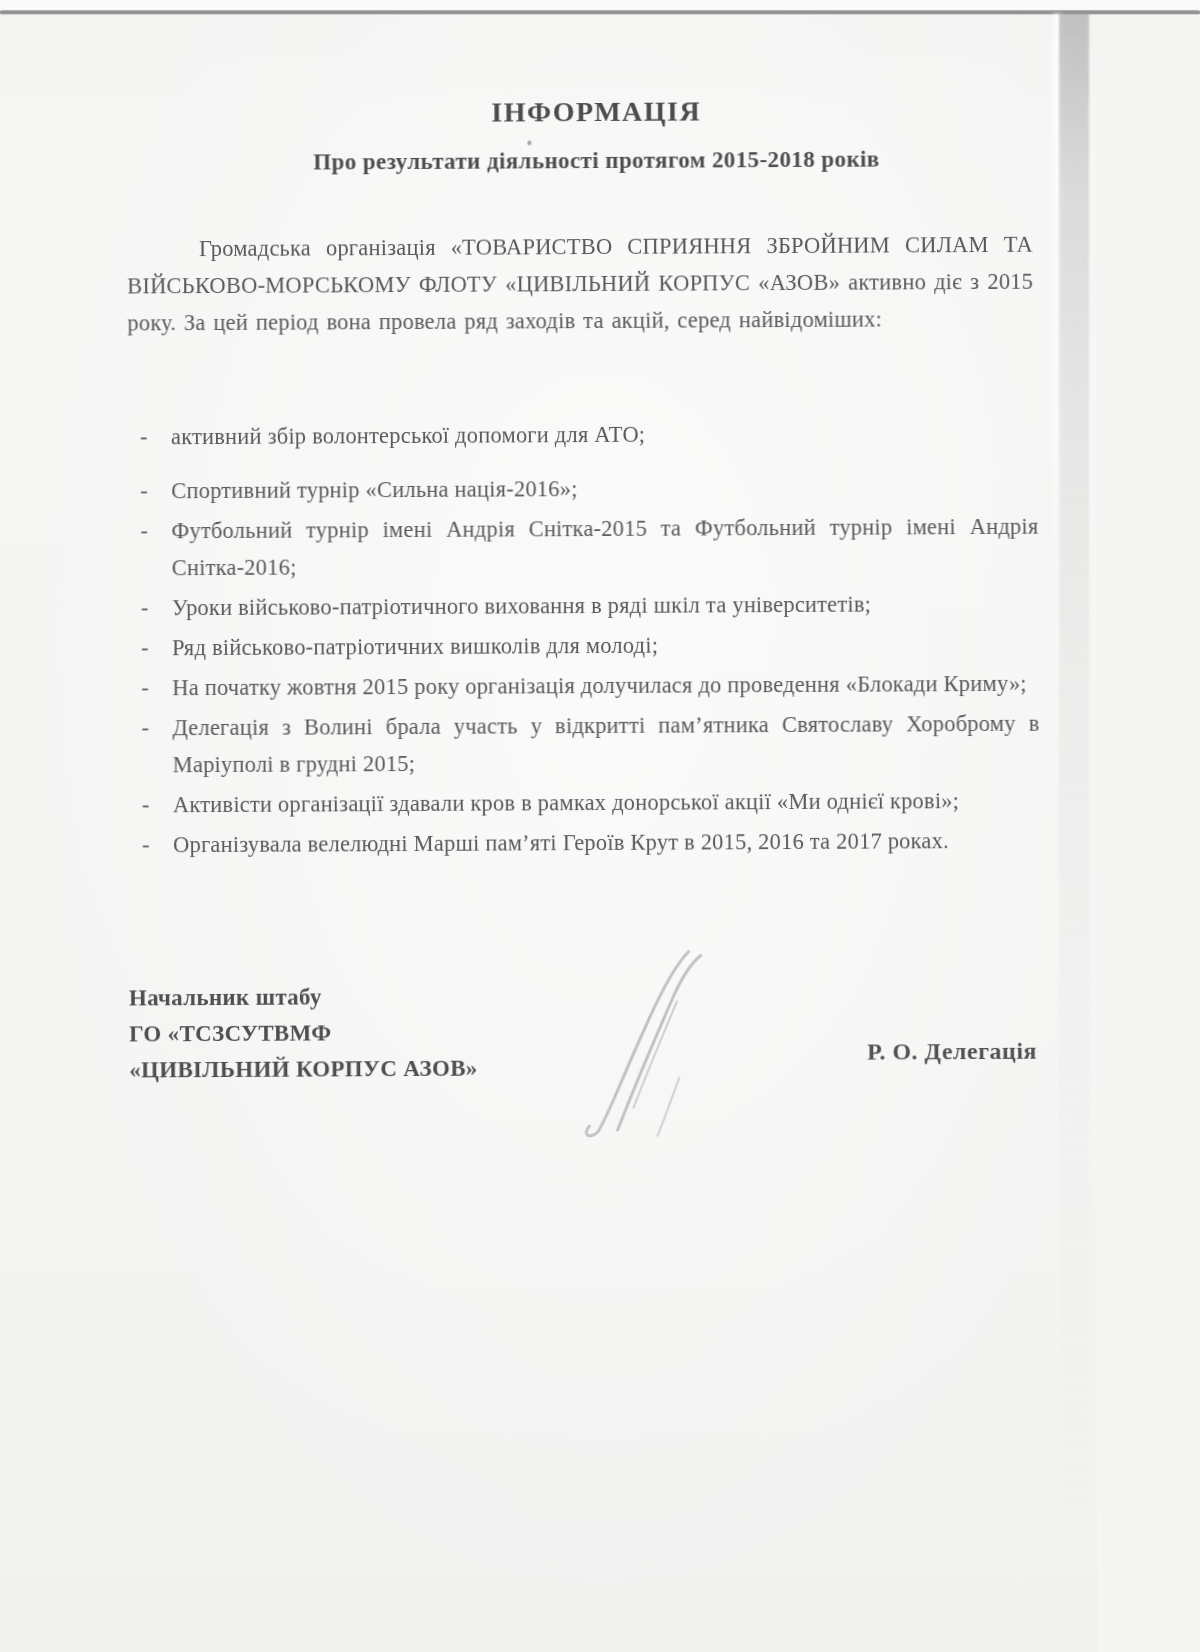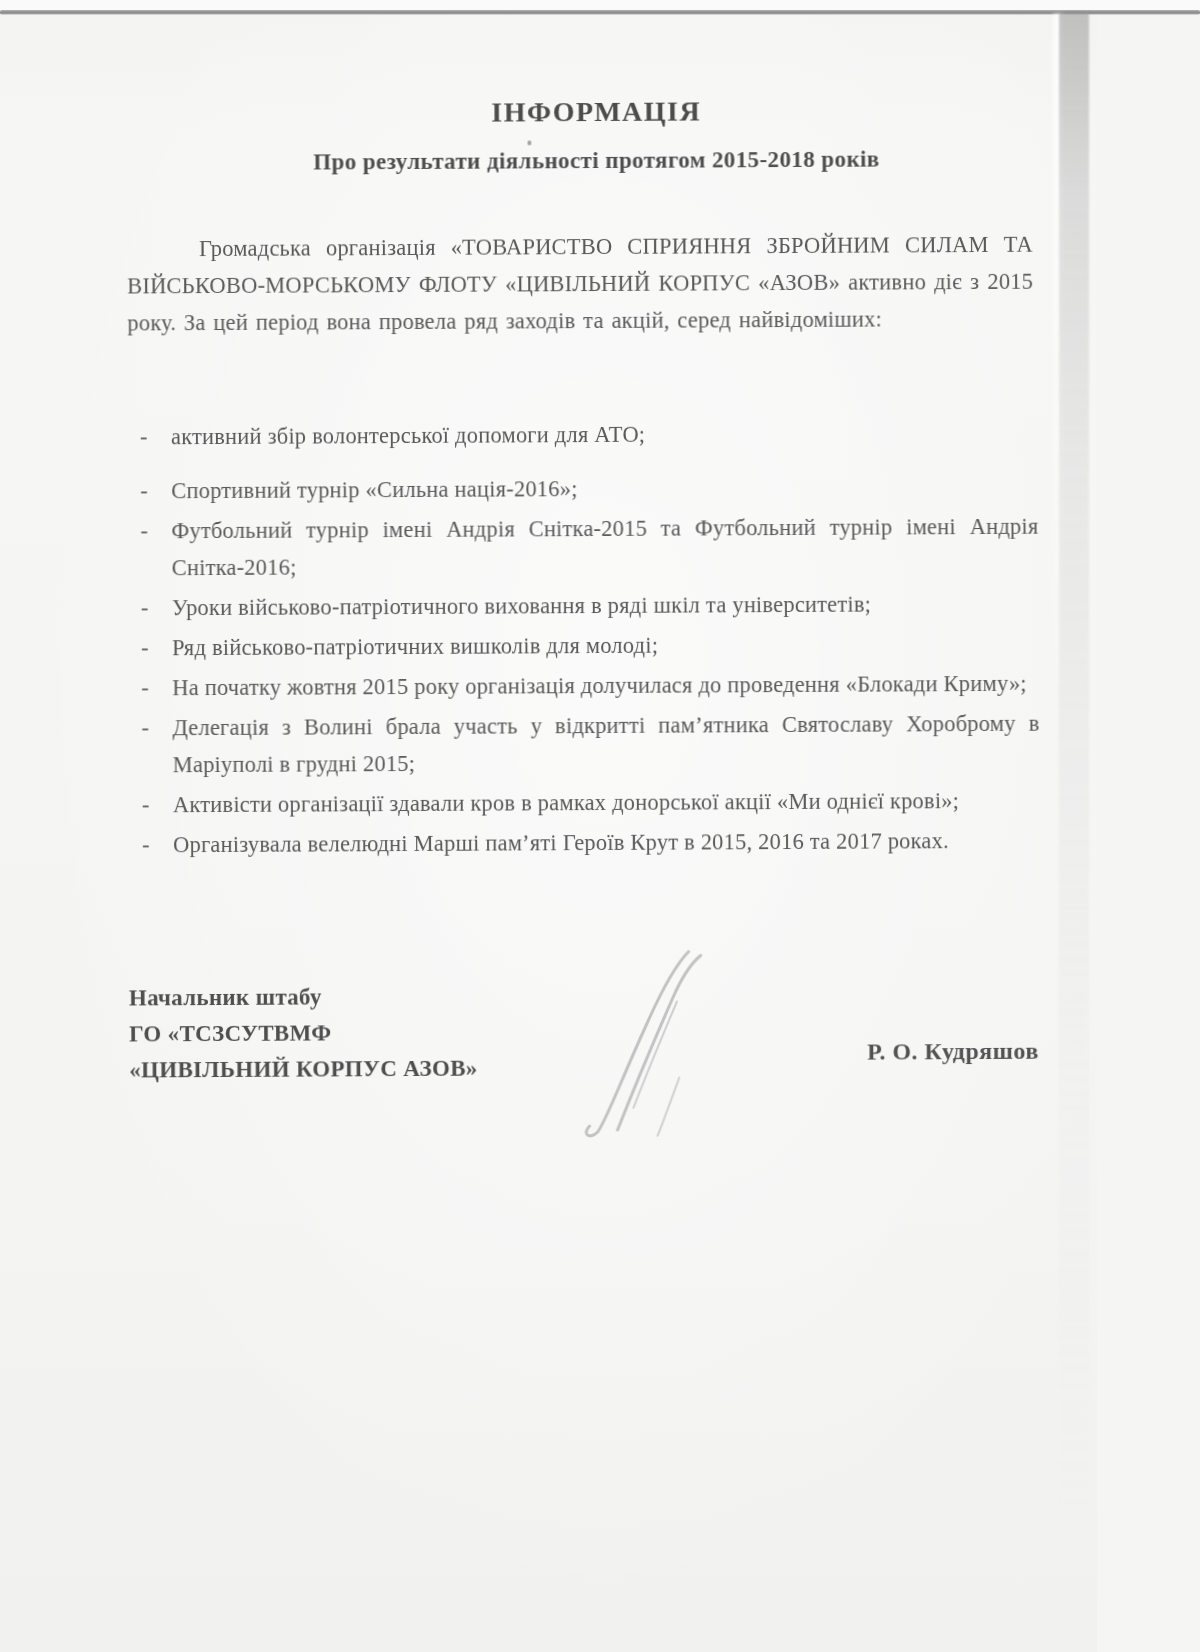--- a/index.html
+++ b/index.html
@@ -167,16 +167,16 @@
       <div>«ЦИВІЛЬНИЙ КОРПУС АЗОВ»</div>
     </div>
 
     <svg class="autograph" viewBox="0 0 200 210" aria-hidden="true">
       <path d="M28,196 C20,204 28,210 36,202 C44,192 60,150 84,98 C100,62 116,34 128,22"></path>
       <path d="M56,200 C72,160 96,104 112,68 C120,50 130,34 140,26"></path>
       <path class="thin" d="M72,178 C86,142 104,100 116,72"></path>
       <path class="thin" d="M96,206 C104,186 112,164 118,148"></path>
     </svg>
 
-    <div class="sig-name">Р. О. Кудряшов</div>
+    <div class="sig-name">Р. О. Делегація</div>
 
   </div>
 </div>
 
 </body></html>

